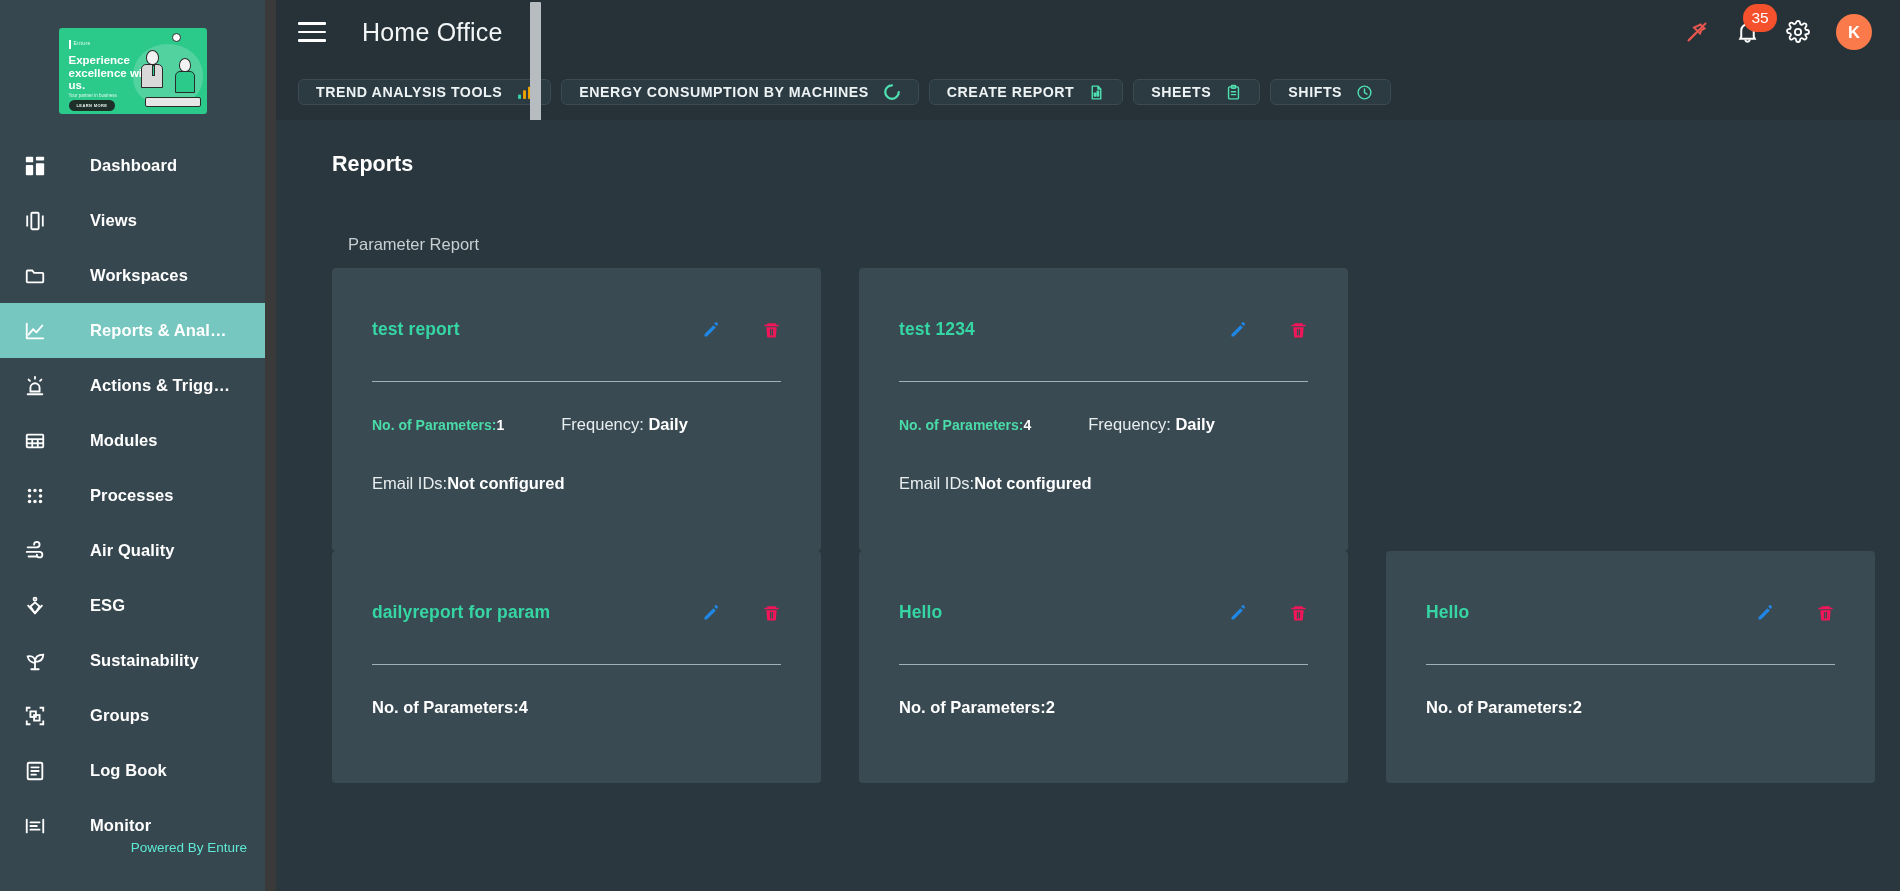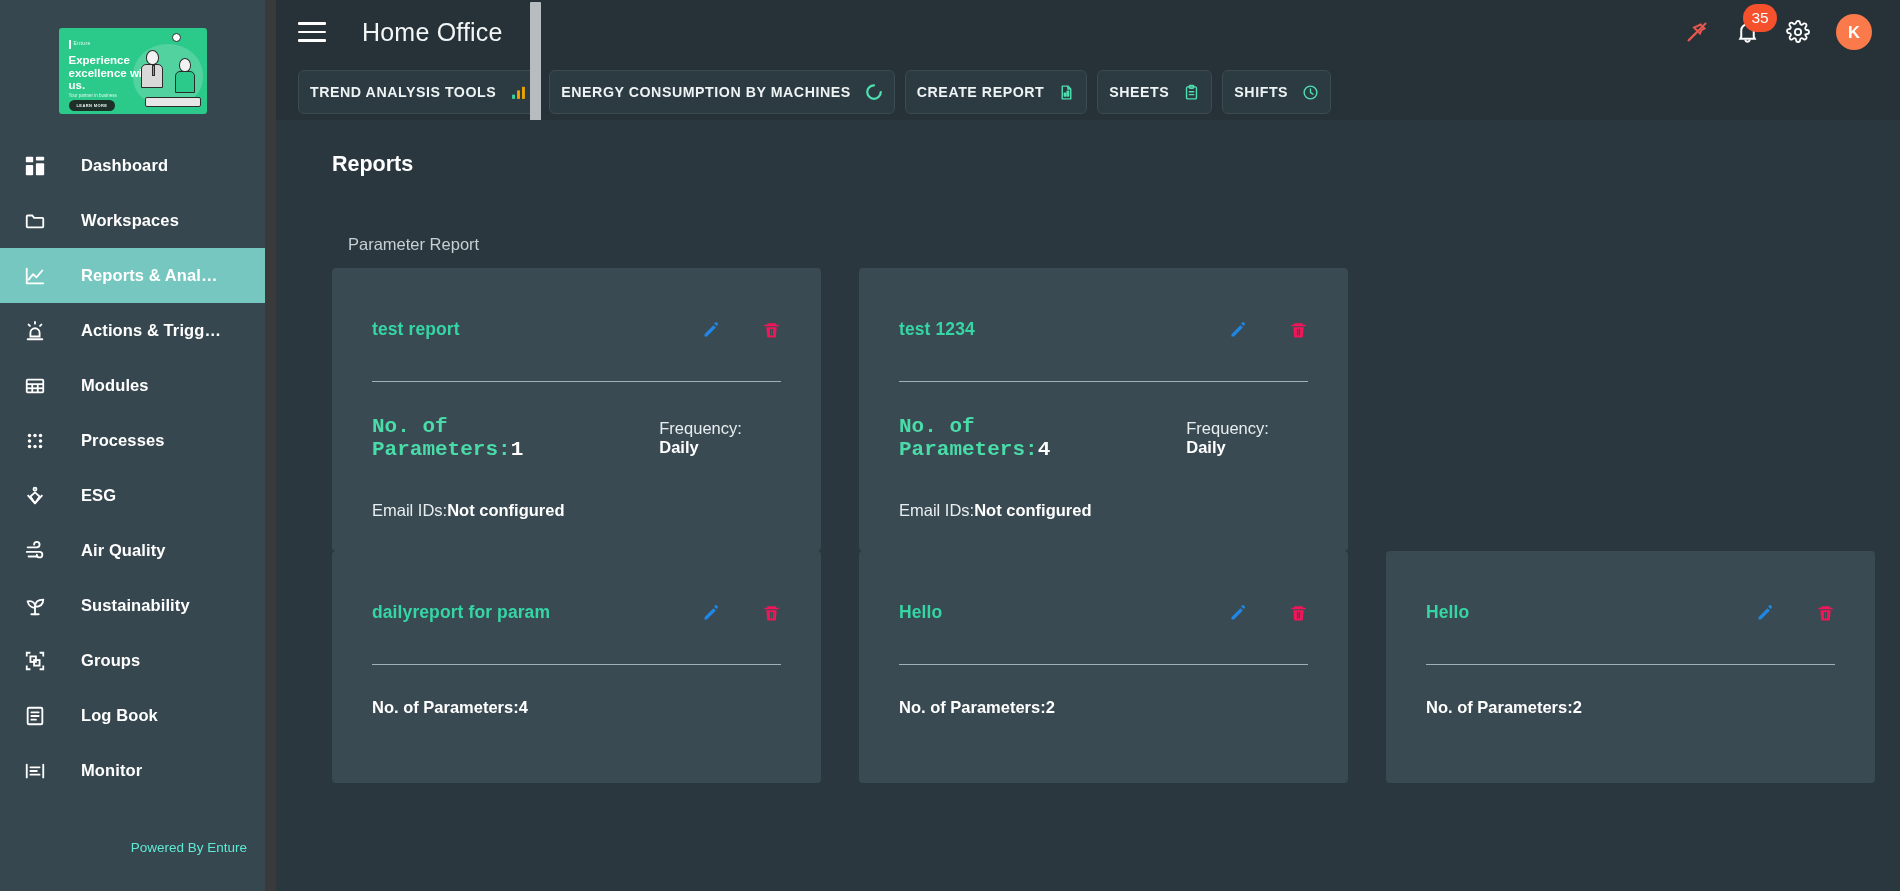--- a/index.html
+++ b/index.html
@@ -63,21 +63,21 @@
     color: #ffffff; cursor: pointer;
     position: relative;
   }
   .nav-item.active { background: #76c7bf; }
   .nav-item .nicon {
     width: 34px; height: 26px; display: flex; align-items: center; justify-content: center;
     flex: 0 0 34px;
   }
   .nav-item .nicon svg { display:block; }
   .nav-item .nlabel {
-    margin-left: 29px; font-size: 16.5px; font-weight: 700; letter-spacing: .1px;
+    margin-left: 38px; font-size: 16.5px; font-weight: 700; letter-spacing: .1px;
     white-space: nowrap;
   }
   .powered {
     position: absolute; left: 0; right: 18px; bottom: 36px;
     text-align: right; color: #5eead4; font-size: 13.5px;
     pointer-events: none;
   }
 
   
   .sb-track {
@@ -122,21 +122,21 @@
   }
 
   
   .tabbar {
     display: flex; align-items: center; gap: 10px;
     padding: 0 0 0 22px; height: 56px; flex: 0 0 56px;
     background: #263238;
   }
   .tab {
     display: flex; align-items: center; gap: 14px;
-    height: 44px; padding: 0 11px;
+    height: 26px; padding: 0 17px;
     background: #2c3a42;
     border: 1px solid #3c4a52;
     border-radius: 6px;
     color: #eef3f4; font-size: 14.2px; font-weight: 700; letter-spacing: .55px;
     cursor: pointer; white-space: nowrap;
   }
   .tab .ticon2 { display: flex; align-items: center; }
 
   
   .content {
@@ -171,21 +171,21 @@
   .card-title {
     color: #35d6a4; font-size: 17.5px; font-weight: 700; letter-spacing: .1px;
   }
   .card-actions { margin-left: auto; display: flex; align-items: center; gap: 40px; }
   .act { cursor: pointer; display:flex; align-items:center; }
   .divider { height: 1px; background: #9fb0b6; margin-top: 21px; }
   .card-row {
     display: flex; align-items: center;
     margin-top: 33px;
   }
-  .kv-teal { color: #49dba8; font-size: 21px; font-weight: 700; font-family: Liberation Mono, monospace; }
+  .kv-teal { color: #49dba8; font-size: 14px; font-weight: 700; }
   .kv-teal .num { color: #ffffff; }
   .kv-white { color: #ffffff; font-size: 16.5px; font-weight: 700; }
   .freq { margin-left: 57px; color: #e8eef0; font-size: 16.5px; font-weight: 400; }
   .freq b { color: #ffffff; font-weight: 700; }
   .email-row { margin-top: 40px; color: #e8eef0; font-size: 16.5px; font-weight: 400; }
   .email-row b { color: #ffffff; font-weight: 700; }
 </style>
 </head>
 <body>
 
@@ -220,20 +220,30 @@
           <svg width="22" height="22" viewBox="0 0 24 24" fill="#fff">
               <rect x="2" y="2" width="8" height="6" rx="1"></rect>
               <rect x="13" y="2" width="9" height="4" rx="1"></rect>
               <rect x="2" y="11" width="8" height="11" rx="1"></rect>
               <rect x="13" y="9" width="9" height="13" rx="1"></rect>
             </svg>
         </span>
         <span class="nlabel">Dashboard</span>
       </div>
 
+      <div class="nav-item">
+        <span class="nicon">
+          <svg width="22" height="22" viewBox="0 0 24 24" fill="none" stroke="#fff" stroke-width="2">
+              <rect x="8" y="3" width="8" height="18" rx="1"></rect>
+              <line x1="3.5" y1="6" x2="3.5" y2="18"></line>
+              <line x1="20.5" y1="6" x2="20.5" y2="18"></line>
+            </svg>
+        </span>
+        <span class="nlabel">Views</span>
+      </div>
 
       <div class="nav-item">
         <span class="nicon">
           <svg width="22" height="22" viewBox="0 0 24 24" fill="none" stroke="#fff" stroke-width="2">
               <path d="M3 7a1 1 0 011-1h5l2 2.5h9a1 1 0 011 1V18a1 1 0 01-1 1H4a1 1 0 01-1-1z"></path>
             </svg>
         </span>
         <span class="nlabel">Workspaces</span>
       </div>
 
@@ -284,38 +294,38 @@
               <circle cx="6" cy="18" r="1.9"></circle>
               <circle cx="12" cy="18" r="1.9"></circle>
               <circle cx="18" cy="18" r="1.9"></circle>
             </svg>
         </span>
         <span class="nlabel">Processes</span>
       </div>
 
       <div class="nav-item">
         <span class="nicon">
+          <svg width="22" height="22" viewBox="0 0 24 24" fill="none" stroke="#fff" stroke-width="2" stroke-linecap="round">
+              <path d="M4 8h10a3 3 0 10-3-3"></path>
+              <path d="M3 13h14a3 3 0 11-3 3"></path>
+              <path d="M5 18h9"></path>
+            </svg>
+        </span>
+        <span class="nlabel">Air Quality</span>
+      </div>
+
+      <div class="nav-item">
+        <span class="nicon">
           <svg width="22" height="22" viewBox="0 0 24 24" fill="none" stroke="#fff" stroke-width="2" stroke-linejoin="round">
               <circle cx="12" cy="4.5" r="1.6"></circle>
               <path d="M12 8l-5 4.5L12 20l5-7.5z"></path>
               <path d="M4 11l8 9 8-9"></path>
             </svg>
         </span>
         <span class="nlabel">ESG</span>
-      </div>
-
-      <div class="nav-item">
-        <span class="nicon">
-          <svg width="22" height="22" viewBox="0 0 24 24" fill="none" stroke="#fff" stroke-width="2" stroke-linecap="round">
-              <path d="M4 8h10a3 3 0 10-3-3"></path>
-              <path d="M3 13h14a3 3 0 11-3 3"></path>
-              <path d="M5 18h9"></path>
-            </svg>
-        </span>
-        <span class="nlabel">Air Quality</span>
       </div>
 
 
       <div class="nav-item">
         <span class="nicon">
           <svg width="22" height="22" viewBox="0 0 24 24" fill="none" stroke="#fff" stroke-width="2" stroke-linecap="round">
               <path d="M12 21v-8"></path>
               <path d="M12 13C12 8 15 5 21 5c0 6-4 8-9 8z"></path>
               <path d="M12 14C9 14 5 12 4 7c4-1 7 1 8 4"></path>
               <path d="M8 21h8"></path>

